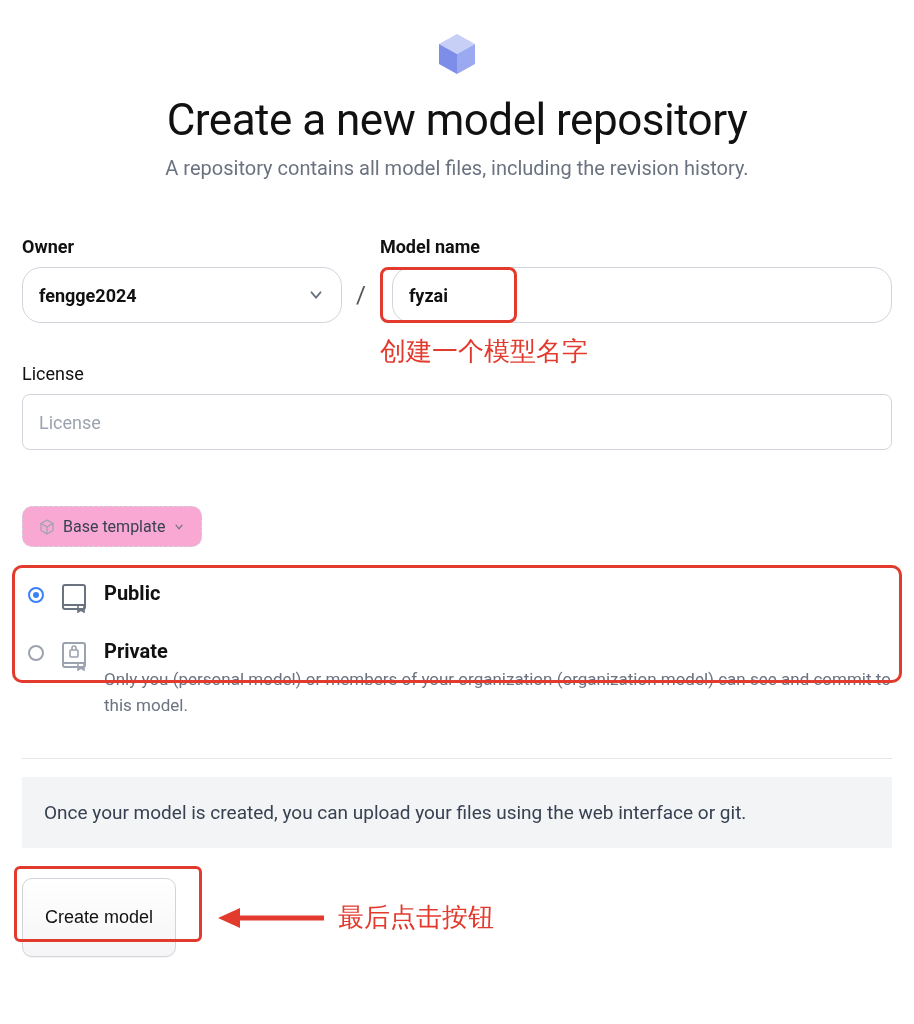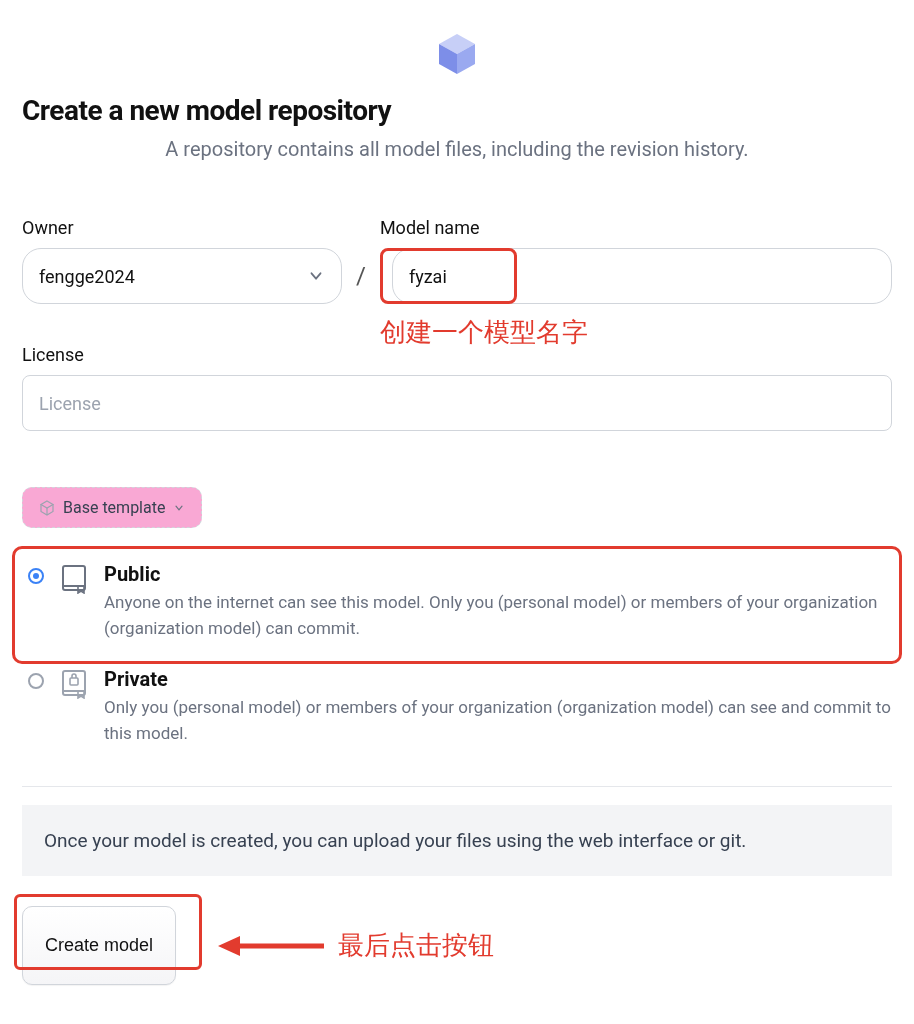--- a/index.html
+++ b/index.html
@@ -5,24 +5,24 @@
   * { box-sizing: border-box; margin: 0; padding: 0; }
   body {
     font-family: -apple-system, BlinkMacSystemFont, "Segoe UI", Roboto, Helvetica, Arial, sans-serif;
     background: #fff;
     color: #111;
     width: 914px;
     padding: 20px 22px;
   }
   .top-icon { display:flex; justify-content:center; margin-top: 10px; margin-bottom: 16px; }
   .cube { width: 48px; height: 48px; position: relative; }
-  h1.page-title { text-align:left; font-size: 28px; font-weight: 700; margin-bottom: 10px; letter-spacing:-0.5px;}
+  h1.page-title { text-align:center; font-size: 44px; font-weight: 400; margin-bottom: 10px; letter-spacing:-0.5px;}
   p.subtitle { text-align:center; font-size: 20px; color:#6b7280; margin-bottom: 56px; }
   .row-fields { display:flex; align-items:flex-end; gap: 14px; position: relative; }
-  .field { display:flex; flex-direction:column; }
+  .field { display:flex; flex-direction:column;font-weight:bold; }
   .field-owner { width: 320px; }
   .field-name { flex:1; }
   .label { font-size: 18px; color:#111; margin-bottom: 10px; }
   .select-box, .text-input {
     border:1px solid #d1d5db; border-radius:19px; height:56px;
     padding: 0 16px; font-size:18px; color:#111; background:#fff;
     display:flex; align-items:center;
   }
   .select-box { justify-content:space-between; cursor:pointer; }
   .slash { font-size: 24px; color:#555; padding-bottom: 14px; }
@@ -143,21 +143,20 @@
 
   <div class="vis-option">
     <div class="radio on"></div>
     <svg class="repo-icon" viewBox="0 0 28 30">
       <rect x="3" y="2" width="22" height="24" rx="2" fill="none" stroke="#6b7280" stroke-width="2"></rect>
       <line x1="3" y1="22" x2="25" y2="22" stroke="#6b7280" stroke-width="2"></line>
       <polygon points="18,22 18,29 21,27 24,29 24,22" fill="none" stroke="#6b7280" stroke-width="1.6"></polygon>
     </svg>
     <div class="vis-text">
       <div class="vis-title">Public</div>
-      <div class="vis-desc">Anyone on the internet can see this model. Only you (personal model) or members of your organization (organization model) can commit.</div>
     </div>
   </div>
 
   <div class="vis-option">
     <div class="radio"></div>
     <svg class="repo-icon" viewBox="0 0 28 30">
       <rect x="3" y="2" width="22" height="24" rx="2" fill="none" stroke="#9ca3af" stroke-width="2"></rect>
       <line x1="3" y1="22" x2="25" y2="22" stroke="#9ca3af" stroke-width="2"></line>
       <polygon points="18,22 18,29 21,27 24,29 24,22" fill="none" stroke="#9ca3af" stroke-width="1.6"></polygon>
       <rect x="10" y="9" width="8" height="7" rx="1" fill="none" stroke="#9ca3af" stroke-width="1.6"></rect>

